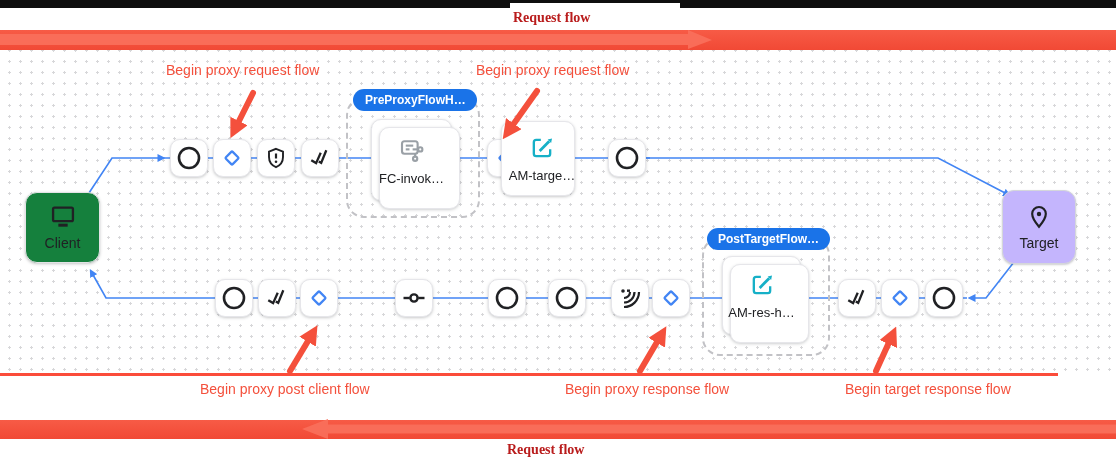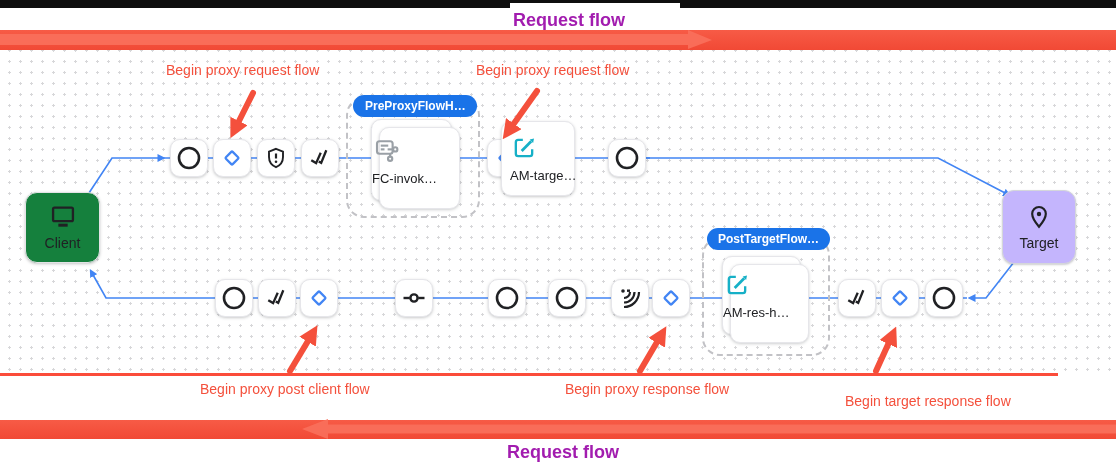--- a/index.html
+++ b/index.html
@@ -7,38 +7,38 @@
          font-family:"Liberation Sans",sans-serif;}
   .dots{position:absolute;left:0;top:50px;width:1116px;height:325px;
         background-image:radial-gradient(circle,#d7d7d9 1.2px,transparent 1.4px);
         background-size:11px 11px;background-position:4px 6px;z-index:0;}
   svg.overlay{position:absolute;left:0;top:0;z-index:1;}
   svg.redlayer{position:absolute;left:0;top:0;z-index:5;pointer-events:none;}
 
   
   .black-bar{position:absolute;left:0;top:0;width:1116px;height:8px;background:#0e0e0e;z-index:4;}
   .req-label-bg{position:absolute;left:510px;top:3px;width:170px;height:26px;background:#fff;z-index:4;}
-  .banner-label{position:absolute;z-index:6;font-size:18px;font-weight:bold;color:#a21caf;white-space:nowrap;}
+  .banner-label{position:absolute;z-index:6;font-size:14px;font-weight:bold;color:#b91c1c;white-space:nowrap;font-family:Liberation Serif, serif;}
   .red-bar-top{position:absolute;left:0;top:30px;width:1116px;height:20px;
                background:linear-gradient(180deg,#f75b46,#f14935);z-index:4;}
   .red-bar-bottom{position:absolute;left:0;top:420px;width:1116px;height:19px;
                background:linear-gradient(180deg,#f75b46,#f14935);z-index:4;}
   .bar-arrow{position:absolute;z-index:4;}
   .thin-red-line{position:absolute;left:0;top:373px;width:1058px;height:3px;background:#fb4c3a;z-index:4;}
 
   
   .annot{position:absolute;z-index:6;font-size:14px;font-weight:normal;color:#f4503c;white-space:nowrap;}
 
   
   .node{position:absolute;width:38px;height:38px;background:#fff;border:1px solid #e6e6ea;
         border-radius:10px;box-shadow:0 1px 3px rgba(60,64,67,.28);display:flex;
         align-items:center;justify-content:center;z-index:2;box-sizing:border-box;}
   .card{position:absolute;background:#fff;border:1px solid #e6e6ea;border-radius:10px;
         box-shadow:0 1px 3px rgba(60,64,67,.28);display:flex;flex-direction:column;
-        justify-content:center;gap:6px;z-index:2;box-sizing:border-box;}
+        align-items:center;justify-content:center;gap:6px;z-index:2;box-sizing:border-box;}
   .card .lbl{font-size:13px;color:#202124;white-space:nowrap;}
   .stack::before{content:"";position:absolute;left:7px;top:7px;width:100%;height:100%;
         background:#fff;border:1px solid #e6e6ea;border-radius:10px;z-index:-1;
         box-shadow:0 1px 3px rgba(60,64,67,.25);}
   .endpoint{position:absolute;background:#15803d;border:1px solid #e3e3e6;border-radius:12px;
         box-shadow:0 1px 3px rgba(60,64,67,.3);display:flex;flex-direction:column;
         align-items:center;justify-content:center;gap:5px;z-index:2;box-sizing:border-box;}
   .endpoint .lbl{font-size:14px;color:#202124;}
   .endpoint.gray{background:#c4b5fd;border-color:#d4d6db;box-shadow:0 1px 2px rgba(60,64,67,.25);}
 
@@ -92,21 +92,21 @@
   </div>
   <div class="node" style="left:301px;top:139px;">
     <svg width="26" height="26" viewBox="0 0 26 26" fill="none" stroke="#202124" stroke-width="2.3">
       <g transform="rotate(-14 13 13)">
           <polyline points="4,13 8,17 15,8"></polyline>
           <polyline points="11,16 13,18 21,7"></polyline>
         </g>
     </svg>
   </div>
 
-  <div class="badge" style="left:353px;top:95px;padding-left:12px;">PreProxyFlowH…</div>
+  <div class="badge" style="left:353px;top:89px;padding-left:12px;">PreProxyFlowH…</div>
   <div class="card stack" style="left:371px;top:119px;width:81px;height:82px;">
     <svg width="30" height="30" viewBox="0 0 24 24" fill="none" stroke="#9aa0a6" stroke-width="1.7">
       <rect x="4" y="5" width="12.5" height="10" rx="2"></rect>
       <line x1="7" y1="8.5" x2="13" y2="8.5"></line>
       <line x1="7" y1="11.5" x2="10" y2="11.5"></line>
       <path d="M12.5 11.5 h4.3"></path>
       <circle cx="18.6" cy="11.5" r="1.7"></circle>
       <path d="M14.5 15 v2.3"></path>
       <circle cx="14.5" cy="19" r="1.7"></circle>
     </svg>
@@ -240,21 +240,21 @@
   <div class="red-bar-bottom"></div>
   <svg class="bar-arrow" style="left:0;top:417px;" width="1116" height="24">
     <polygon points="302,12 328,2 328,7.5 1116,7.5 1116,16.5 328,16.5 328,22" fill="#f9705c" opacity="0.9"></polygon>
   </svg>
   <div class="banner-label" style="left:507px;top:442px;">Request flow</div>
 
   <div class="annot" style="left:166px;top:62px;">Begin proxy request flow</div>
   <div class="annot" style="left:476px;top:62px;">Begin proxy request flow</div>
   <div class="annot" style="left:200px;top:381px;">Begin proxy post client flow</div>
   <div class="annot" style="left:565px;top:381px;">Begin proxy response flow</div>
-  <div class="annot" style="left:845px;top:393px;">Begin target response flow</div>
+  <div class="annot" style="left:845px;top:381px;">Begin target response flow</div>
 
   <svg class="redlayer" width="1116" height="475">
     <defs>
       <marker id="ar" markerUnits="strokeWidth" markerWidth="3.2" markerHeight="3.2" refX="1.1" refY="1.6" orient="auto">
         <path d="M0,0 L3.2,1.6 L0,3.2 Z" fill="#f4503c"></path>
       </marker>
     </defs>
     <g fill="none" stroke="#f4503c" stroke-width="6" stroke-linecap="round">
       <path d="M 253 93 L 236 127" marker-end="url(#ar)"></path>
       <path d="M 537 91 L 510 129" marker-end="url(#ar)"></path>

